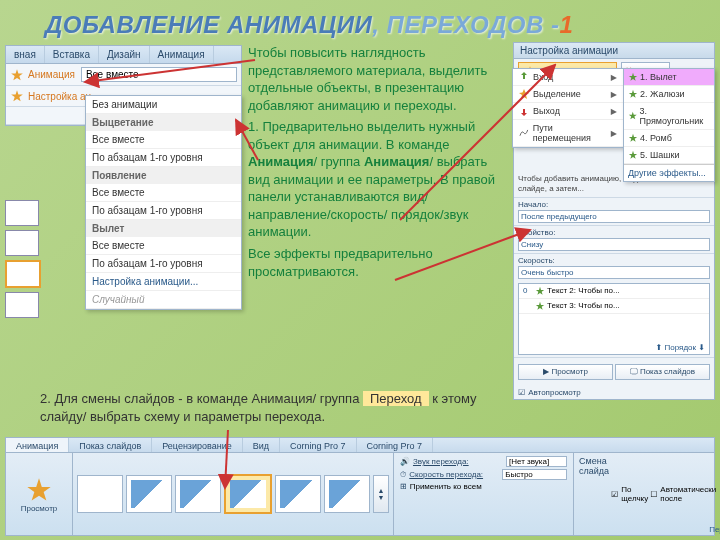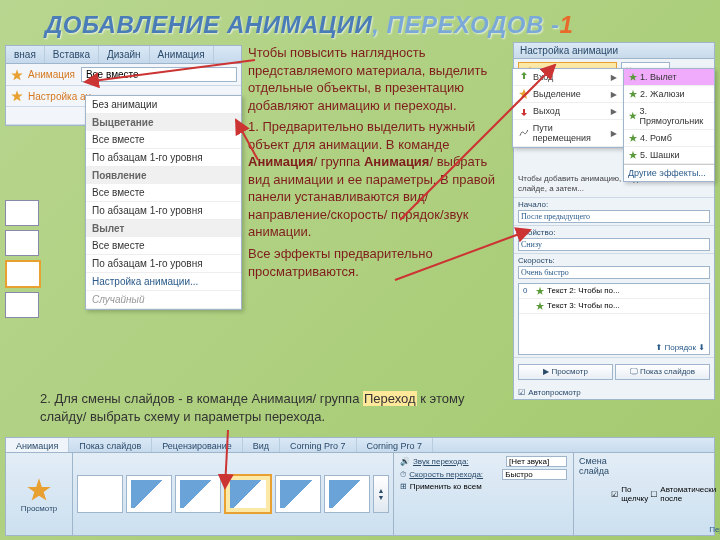--- a/index.html
+++ b/index.html
@@ -194,21 +194,20 @@
   }
   .anim-section label { color: #2a4a6a; display: block; margin-bottom: 1px; }
   .anim-select {
     width: 100%;
     background: #fff;
     border: 1px solid #9fb5cc;
     font-size: 8px;
     padding: 1px 2px;
     box-sizing: border-box;
     color: #2a5a8a;
-    font-family: Liberation Serif, serif;
   }
   .anim-list {
     height: 70px;
     background: #fff;
     border: 1px solid #9fb5cc;
     margin: 2px 4px;
     font-size: 8px;
     position: relative;
   }
   .anim-li {
@@ -244,34 +243,34 @@
   }
 
   
   .body-text {
     position: absolute;
     top: 40px;
     left: 248px;
     width: 260px;
     font-size: 13px;
     line-height: 1.35;
-    color: #7f1d1d;
+    color: #15803d;
   }
   .body-text p { margin: 4px 0; }
   .body-text b { font-weight: bold; }
   .lower-text {
     position: absolute;
     top: 390px;
     left: 40px;
     width: 440px;
     font-size: 13px;
     line-height: 1.35;
     color: #333;
   }
-  .highlight { background: #ffe89a; padding: 0 1px; }
+  .highlight { background: #ffe89a; padding: 0 7px; }
 
   
   .bottom-ribbon {
     position: absolute;
     bottom: 4px;
     left: 5px;
     right: 5px;
     height: 82px;
     background: linear-gradient(#e3edf6, #cce0f0);
     border: 1px solid #9fb5cc;

